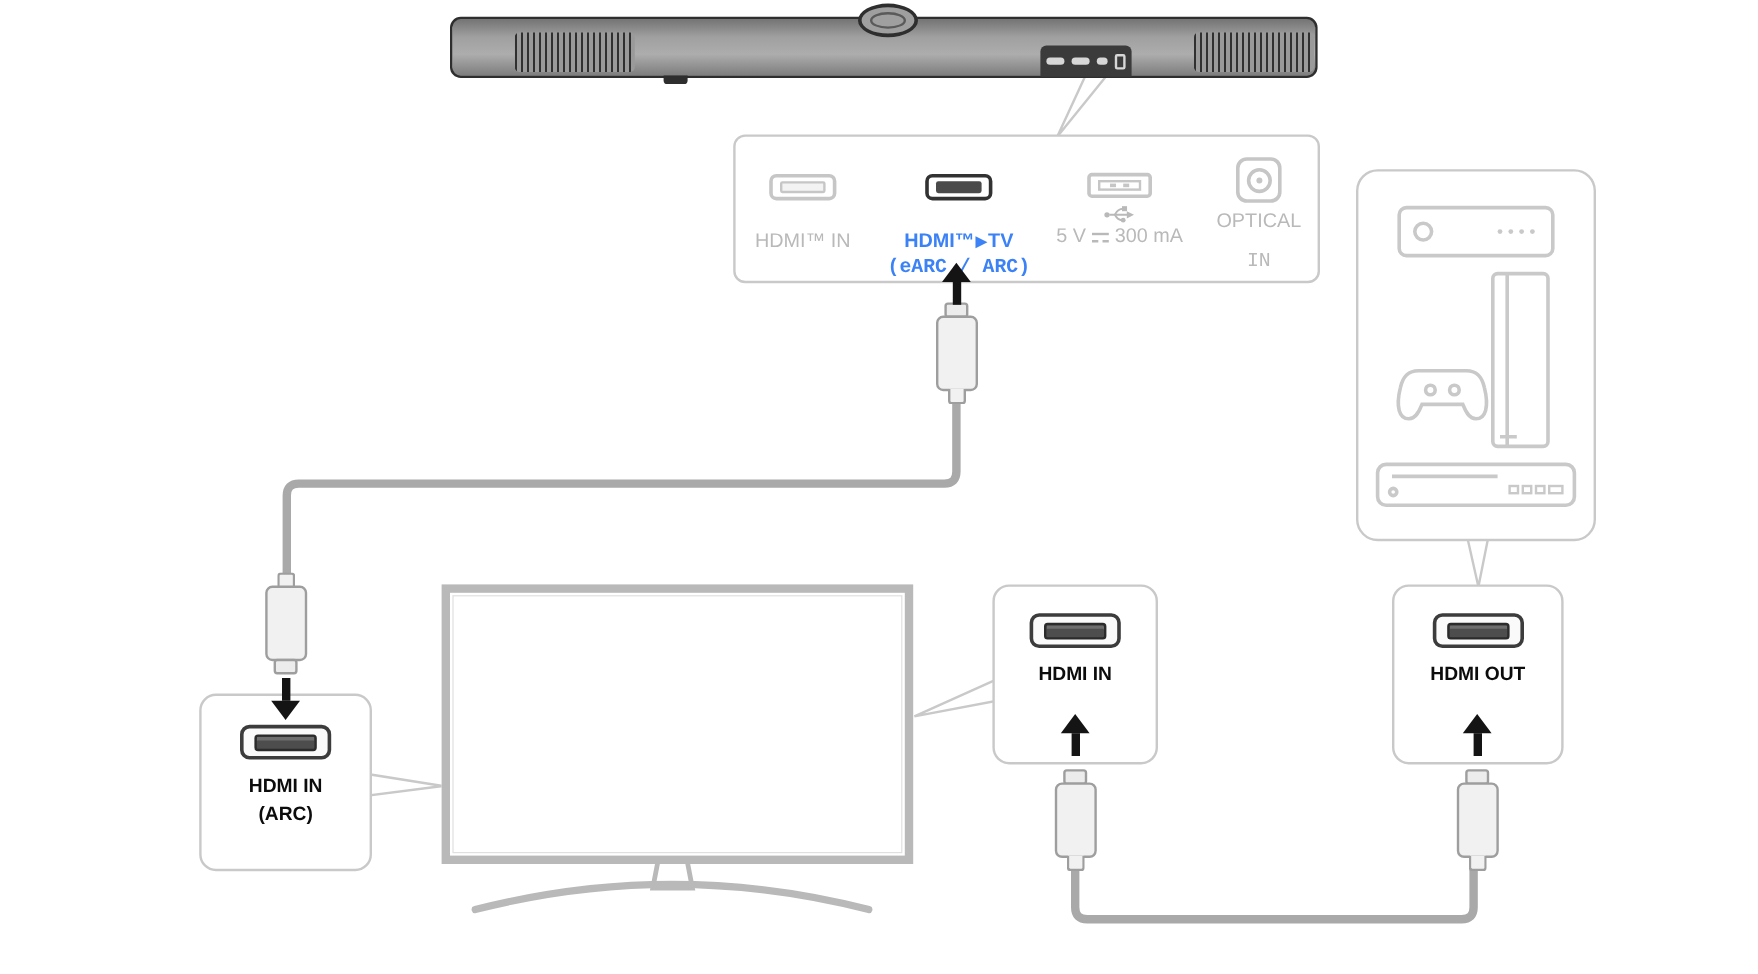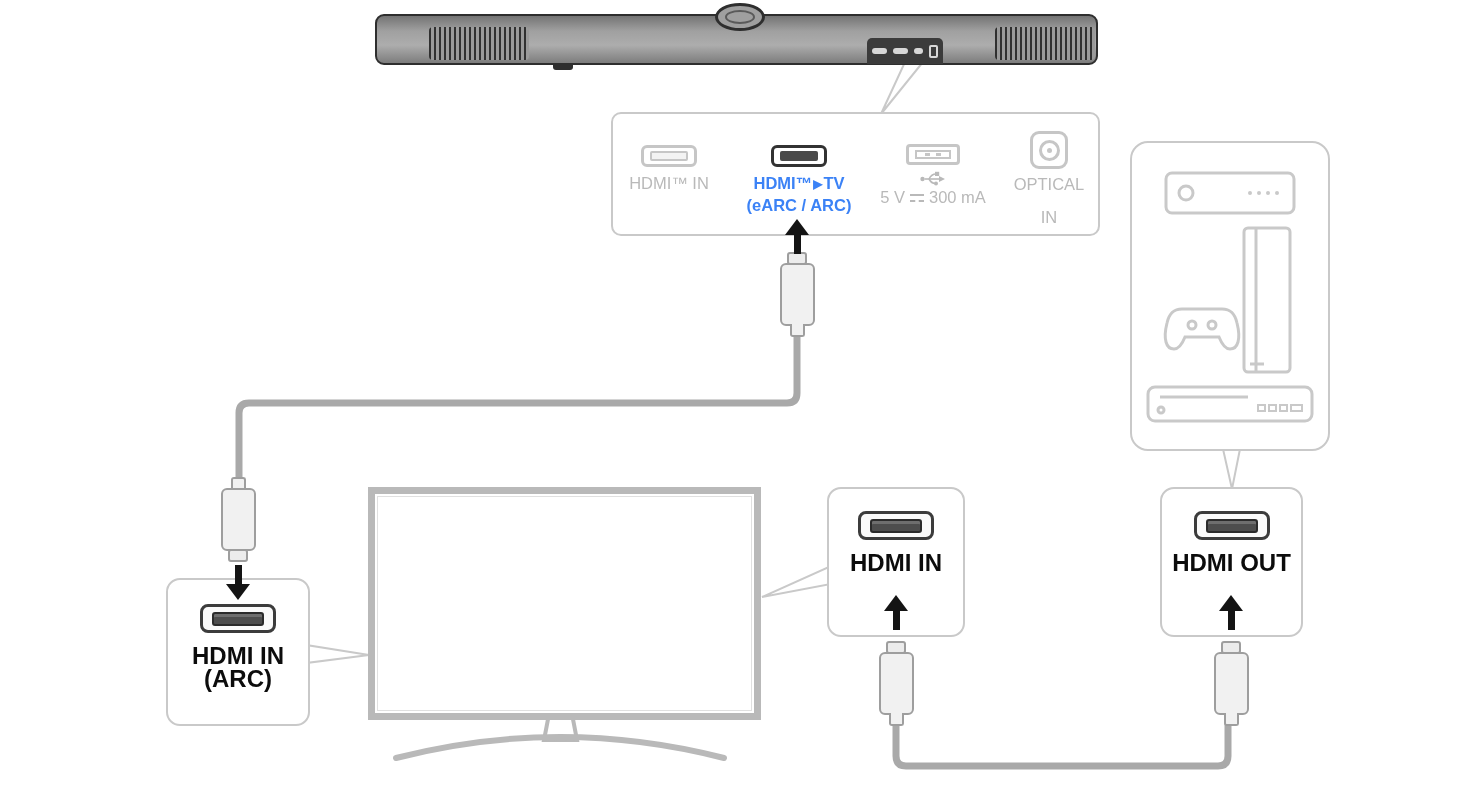--- a/index.html
+++ b/index.html
@@ -39,22 +39,22 @@
   .col-hdmi-tv { left:124px; width:124px; }
   .col-usb     { left:258px; width:124px;justify-content:flex-end; }
   .col-optical { left:386px; width:100px; }
 
   .hdmi-port { width:56px; height:22px; border-radius:6px; display:flex; align-items:center; justify-content:center; margin-top:31px; }
   .hdmi-port.muted { border:3px solid #c6c6c6; }
   .hdmi-port.muted .inner { width:38px; height:10px; border:2px solid #c6c6c6; border-radius:2px; background:#f3f3f3; }
   .hdmi-port.activep { border:3px solid #323232; }
   .hdmi-port.activep .inner { width:38px; height:10px; background:#4a4a4a; border-radius:2px; }
 
-  .plabel { font-size:16.5px; line-height:19px; margin-top:7px; white-space:nowrap; }
-  .plabel.sub { margin-top:1px; }
+  .plabel { font-size:16.5px; line-height:19px; margin-top:25px; white-space:nowrap; }
+  .plabel.sub { margin-top:1px;font-family:Liberation Mono, monospace; }
   .muted-text { color:#b9b9b9; font-weight:500; }
   .dark-text  { color:#3b82f6; font-weight:700; }
   .tri { font-size:12px; margin:0 1px; position:relative; top:-1px; }
 
   .usb-port { width:54px; height:21px; border:3px solid #c6c6c6; border-radius:4px; margin-top:30px;
     display:flex; align-items:center; justify-content:center; }
   .usb-port .inner { width:36px; height:9px; border:2px solid #c6c6c6; display:flex; gap:6px; align-items:center; justify-content:center; }
   .usb-port .pin { width:5px; height:3px; background:#c6c6c6; }
   .usb-symbol { margin-top:4px; }
   .usb-label { display:flex; align-items:center; gap:5px; margin-top:2px; }
@@ -71,21 +71,21 @@
   .co-box { border-radius:14px; display:flex; flex-direction:column; align-items:center; }
   .box-arc  { left:166px;  top:578px; width:144px; height:148px; }
   .box-tvin { left:827px;  top:487px; width:138px; height:150px; }
   .box-out  { left:1160px; top:487px; width:143px; height:150px; }
   .port-big { width:76px; height:29px; border:3.5px solid #3c3c3c; border-radius:8px; background:#fafafa;
     display:flex; align-items:center; justify-content:center; }
   .port-big .inner { width:52px; height:14px; background:#4d4d4d; border:2px solid #2b2b2b; border-radius:3px;
     box-shadow:inset 0 3px 0 #6e6e6e; }
   .box-arc .port-big { margin-top:24px; }
   .box-tvin .port-big, .box-out .port-big { margin-top:22px; }
-  .co-label { font-size:24px; font-weight:700; color:#0c0c0c; margin-top:11px; line-height:23px; white-space:nowrap;text-align:center; }
+  .co-label { font-size:16px; font-weight:700; color:#0c0c0c; margin-top:11px; line-height:23px; white-space:nowrap;text-align:center; }
   .co-label.sub { margin-top:0; }
 
   
   .tv { position:absolute; left:368px; top:487px; width:393px; height:233px; border:7px solid #b9b9b9; background:#fff; z-index:2; }
   .tv::after { content:""; position:absolute; inset:2px; border:1.5px solid #e0e0e0; }
 
   
   .plug { position:absolute; z-index:4; width:40px; display:flex; flex-direction:column; align-items:center; }
   .plug .tip  { width:20px; height:13px; background:#ececec; border:2.5px solid #9e9e9e; border-radius:3px; }
   .plug .body { width:35px; height:63px; background:#f1f1f1; border:2.5px solid #9e9e9e; border-radius:6px; }

